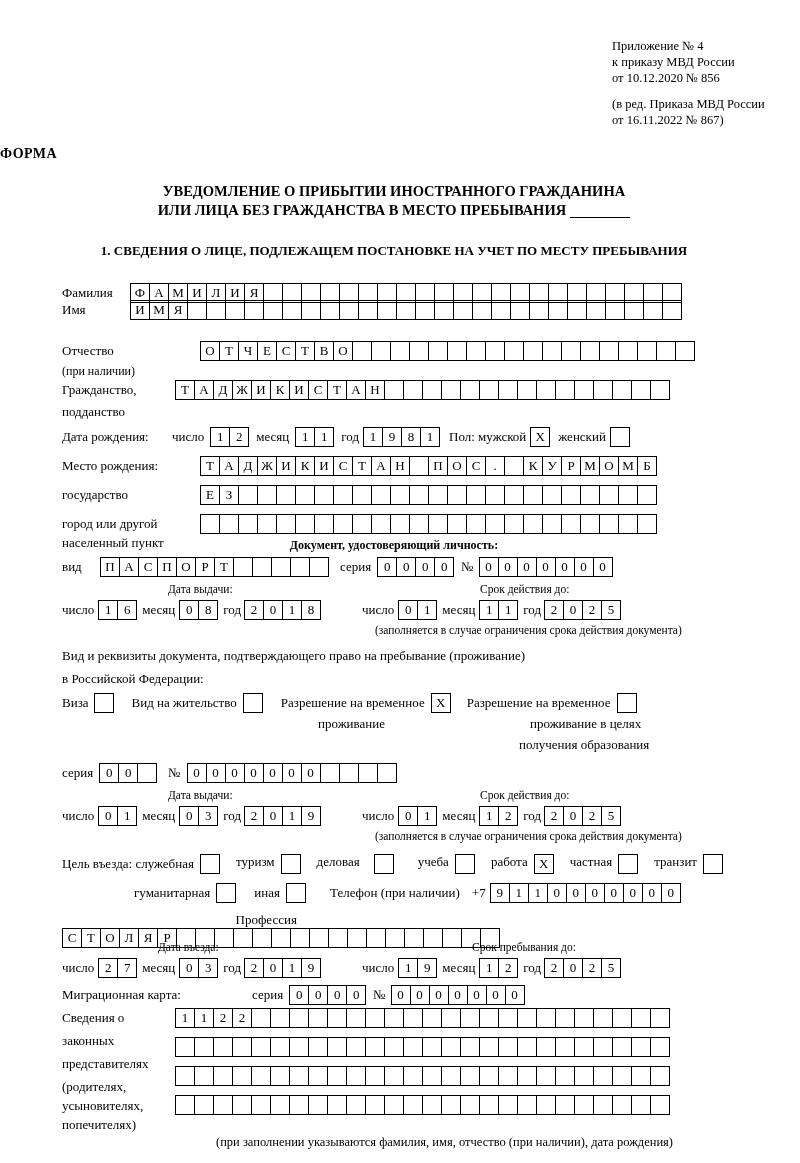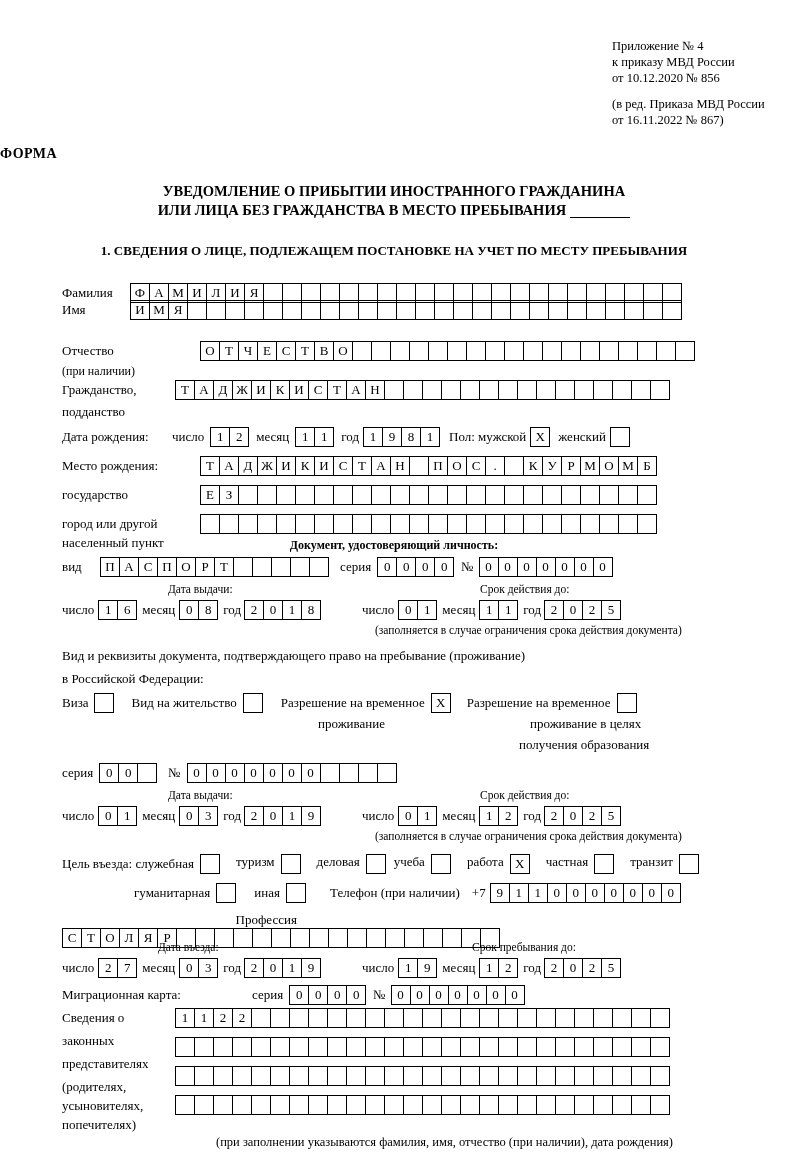--- a/index.html
+++ b/index.html
@@ -548,23 +548,23 @@
   </div>
 
   <div class="note" style="top:830px; left:375px;">(заполняется в случае ограничения срока действия документа)</div>
 
   <div class="row" style="top:854px; left:62px;">
     <span class="lbl" style="margin-right:6px;">Цель въезда: служебная</span>
     <span class="box"></span>
     <span id="purpose-items" style="display:flex; align-items:flex-start;">
         <span class="lbl" style="margin-left: 16px; margin-right: 6px;">туризм</span>
         <span class="box"></span>
-        <span class="lbl" style="margin-left: 16px; margin-right: 6px;">деловая</span>
+        <span class="lbl" style="margin-left: 16px; margin-right: 14px;">деловая</span>
         <span class="box"></span>
-        <span class="lbl" style="margin-left: 8px; margin-right: 6px;">учеба</span>
+        <span class="lbl" style="margin-left: 24px; margin-right: 6px;">учеба</span>
         <span class="box"></span>
         <span class="lbl" style="margin-left: 16px; margin-right: 6px;">работа</span>
         <span class="box">X</span>
         <span class="lbl" style="margin-left: 16px; margin-right: 6px;">частная</span>
         <span class="box"></span>
         <span class="lbl" style="margin-left: 16px; margin-right: 6px;">транзит</span>
         <span class="box"></span>
       </span>
   </div>
 

